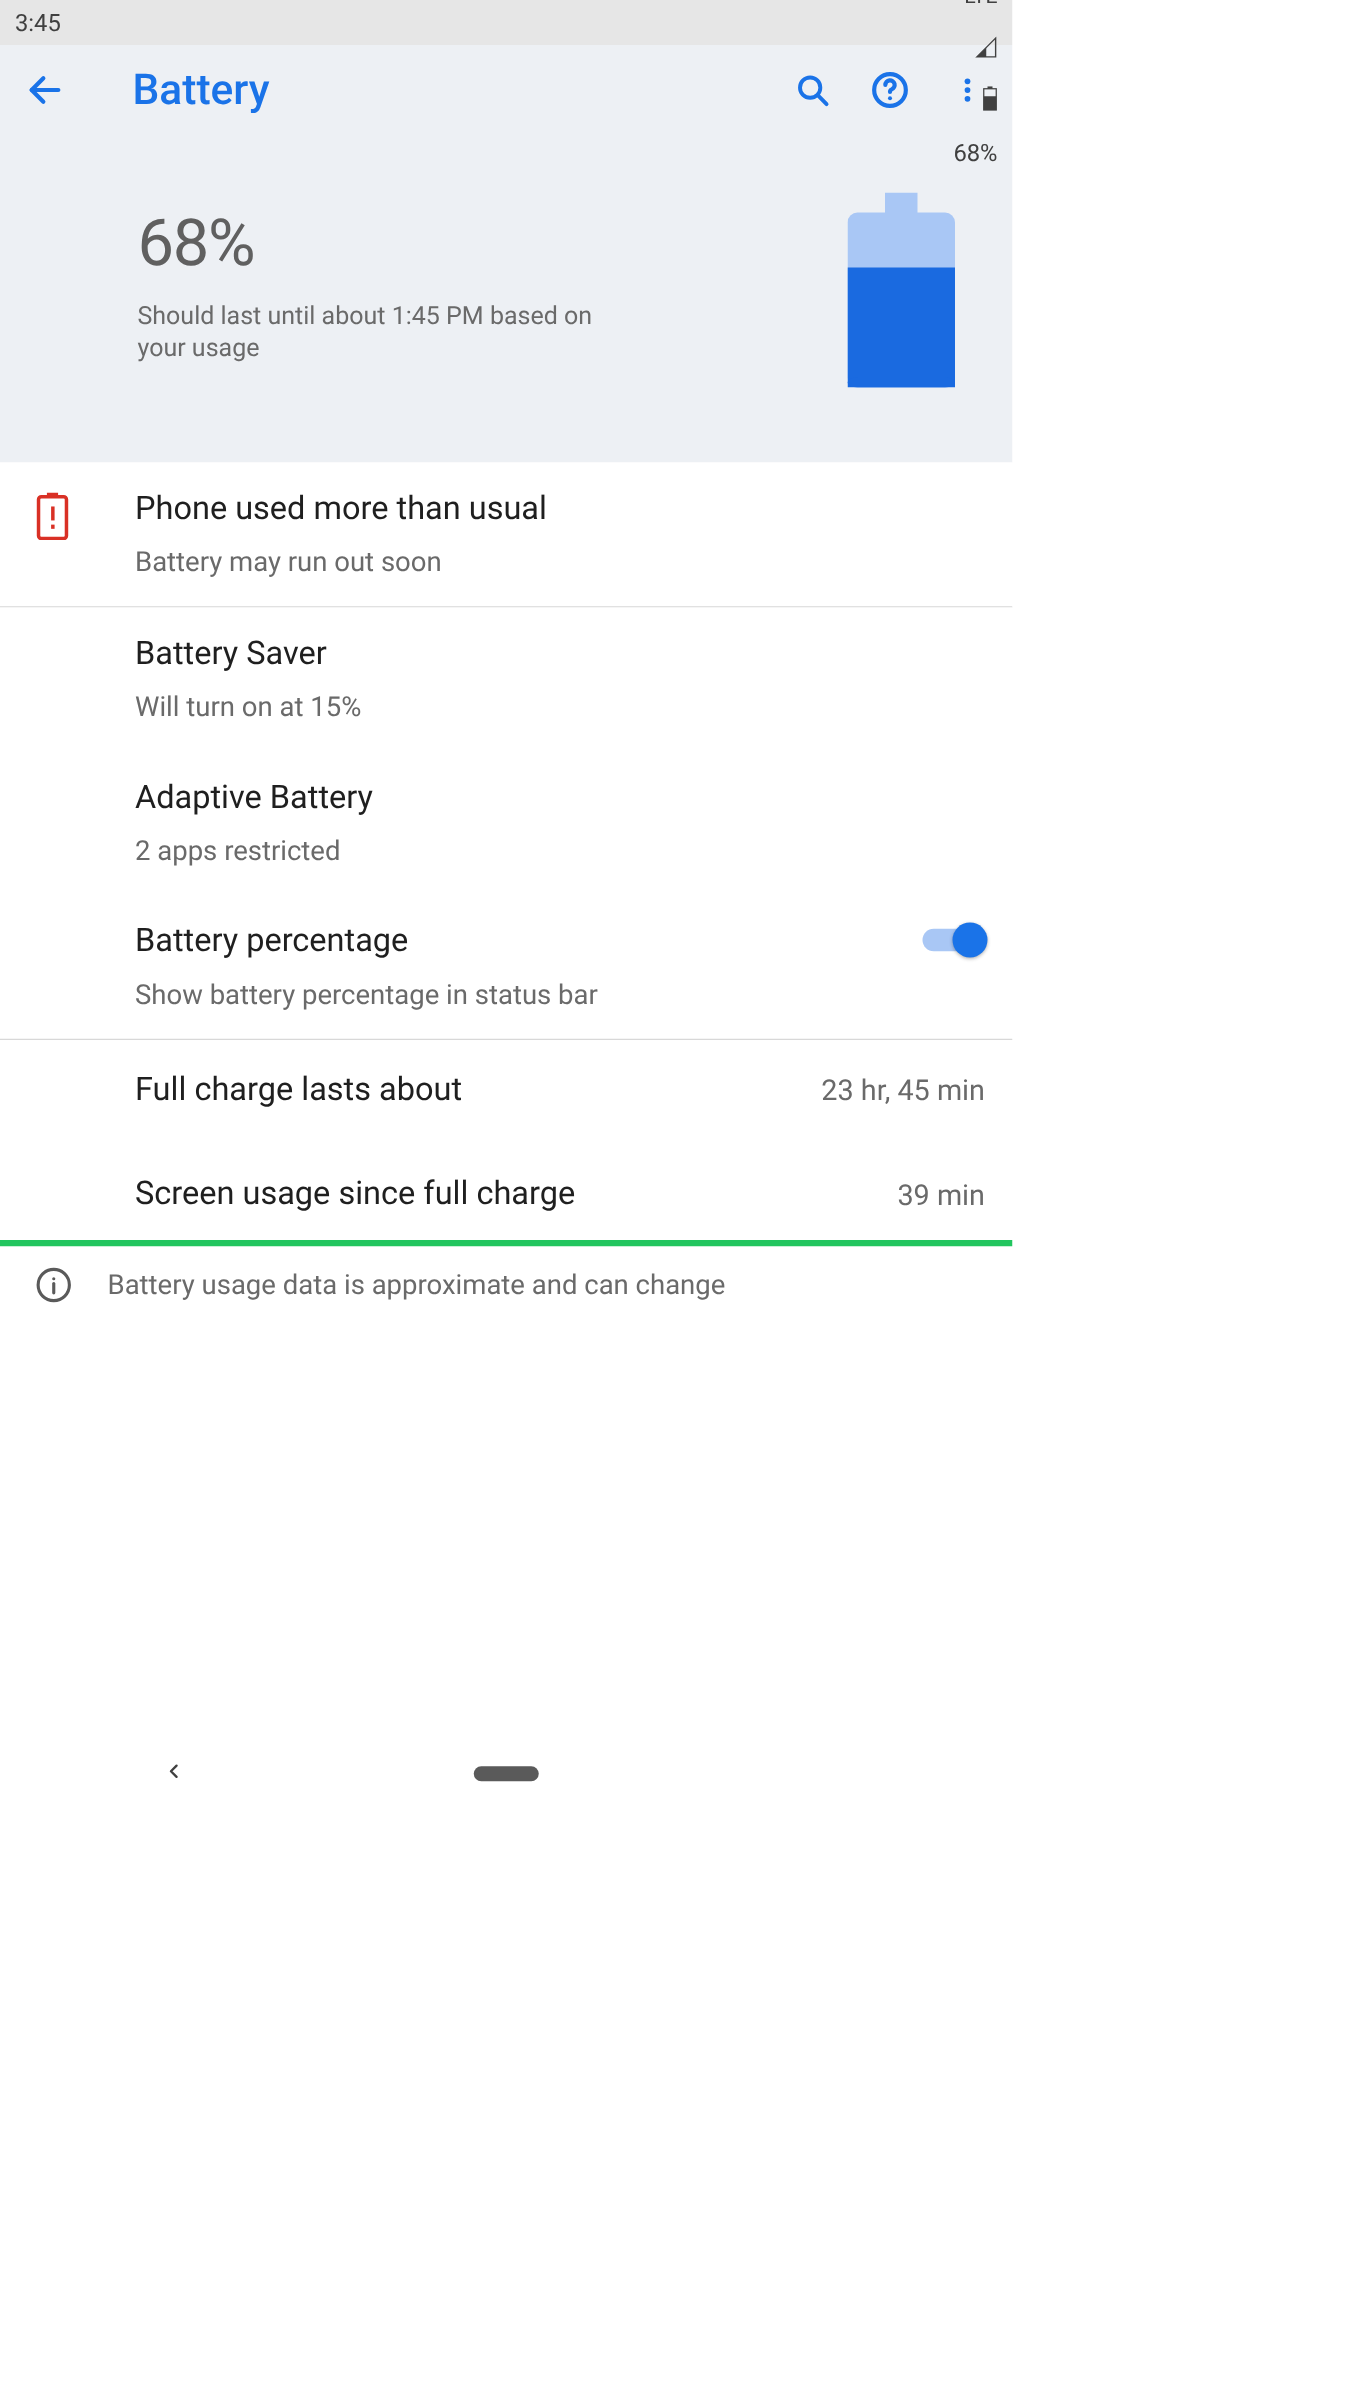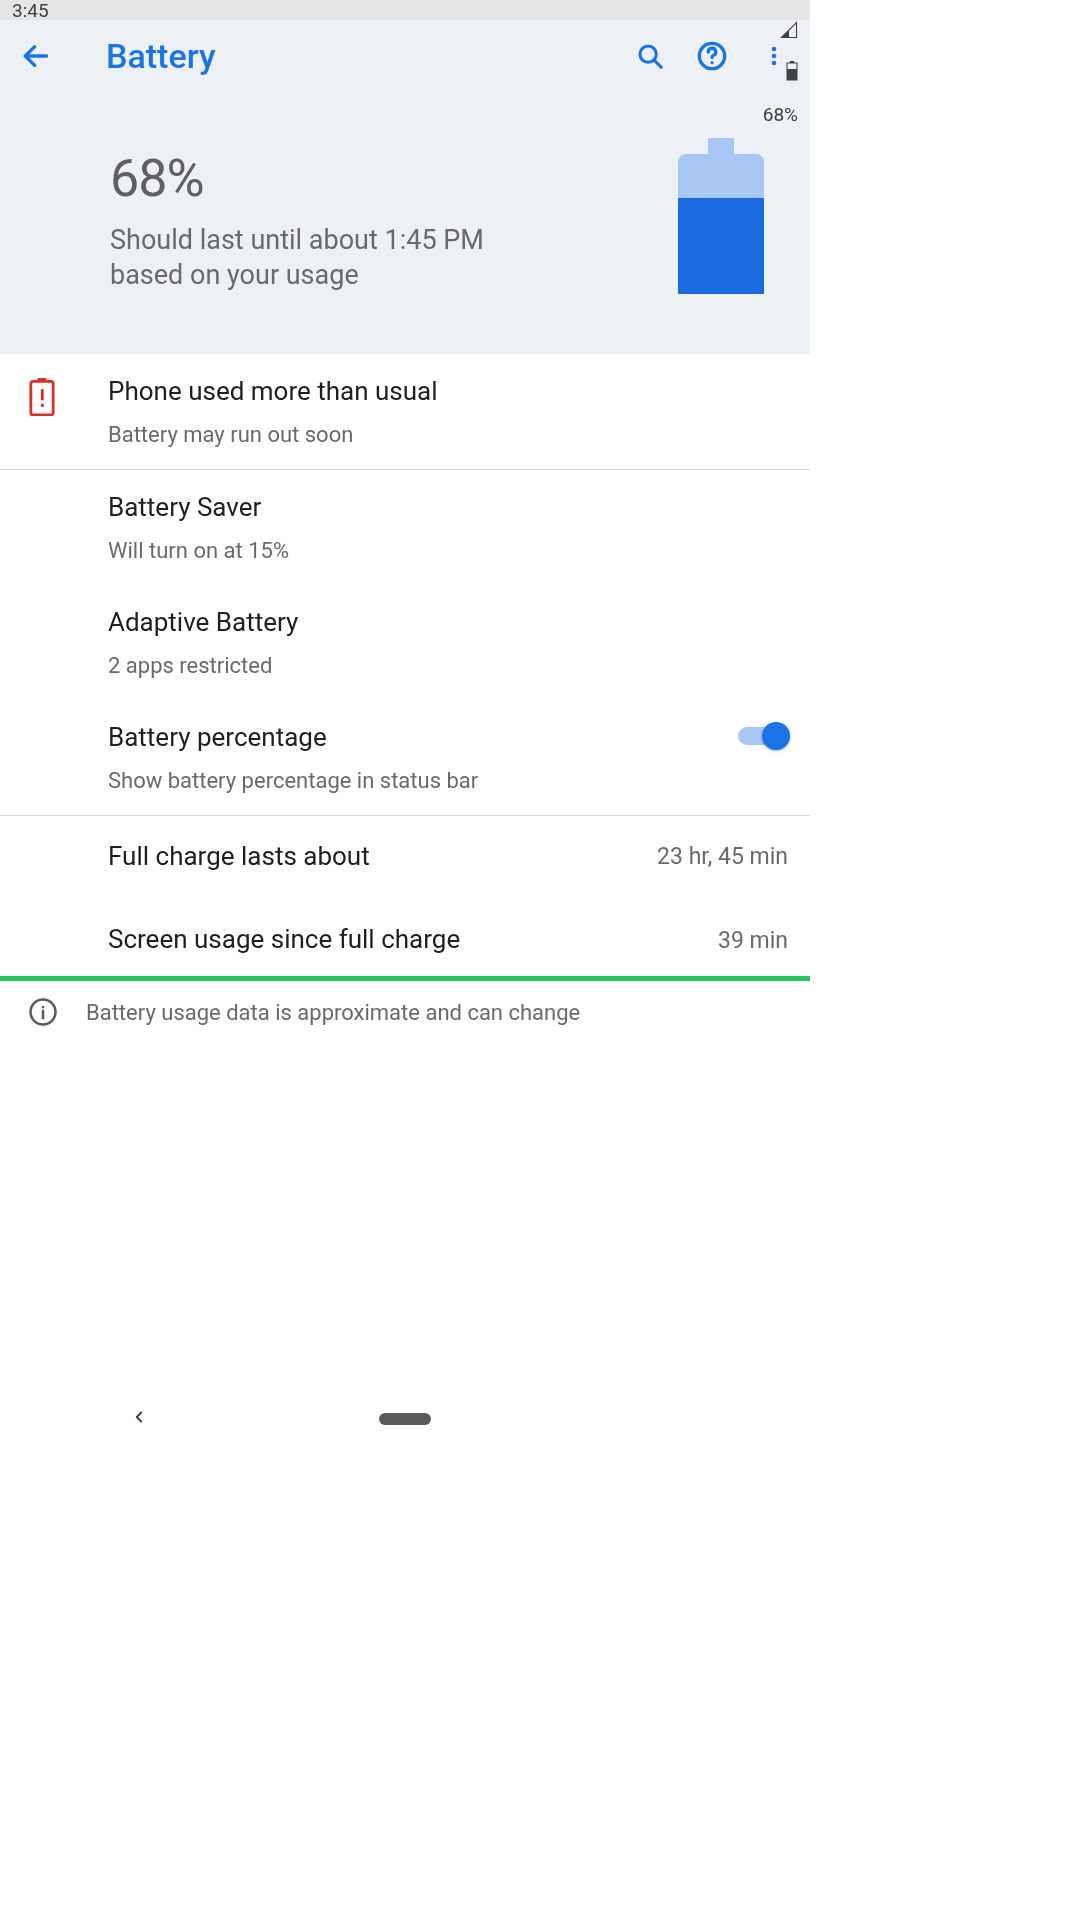--- a/index.html
+++ b/index.html
@@ -9,21 +9,21 @@
       font-family: -apple-system, Roboto, "Helvetica Neue", Arial, sans-serif;
     }
     body {
       width: 810px;
       height: 1440px;
       background: #fff;
       overflow: hidden;
       position: relative;
     }
     .status-bar {
-      height: 20px;
+      height: 36px;
       background: #e6e6e6;
       display: flex;
       align-items: center;
       justify-content: space-between;
       padding: 0 12px;
       font-size: 19px;
       color: #404040;
     }
     .status-right {
       display: flex;
@@ -62,21 +62,21 @@
       align-items: flex-start;
     }
     .hero-text { flex: 1; }
     .hero-percent {
       font-size: 52px;
       color: #606060;
       font-weight: 400;
       letter-spacing: -1px;
     }
     .hero-sub {
-      font-size: 27px;
+      font-size: 20px;
       color: #6a6a6a;
       margin-top: 14px;
       line-height: 1.3;
       max-width: 380px;
     }
     .battery-graphic {
       width: 86px;
       margin-right: 18px;
       margin-top: -10px;
     }

